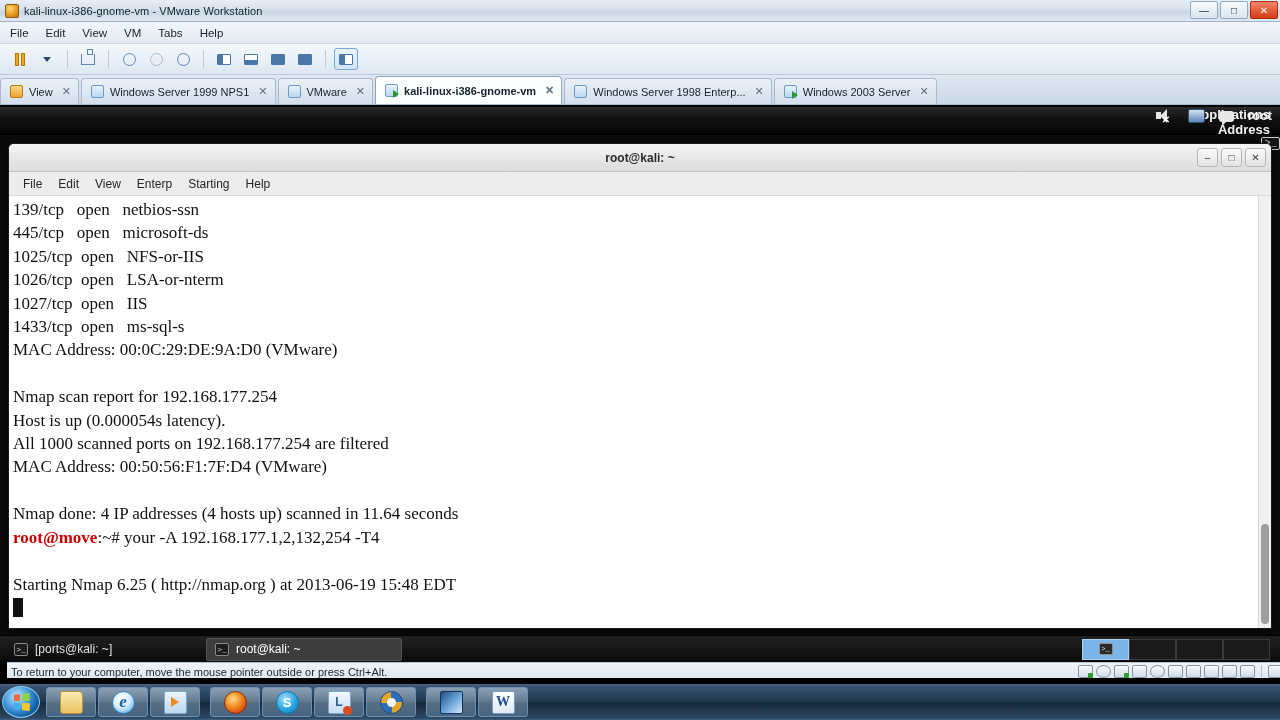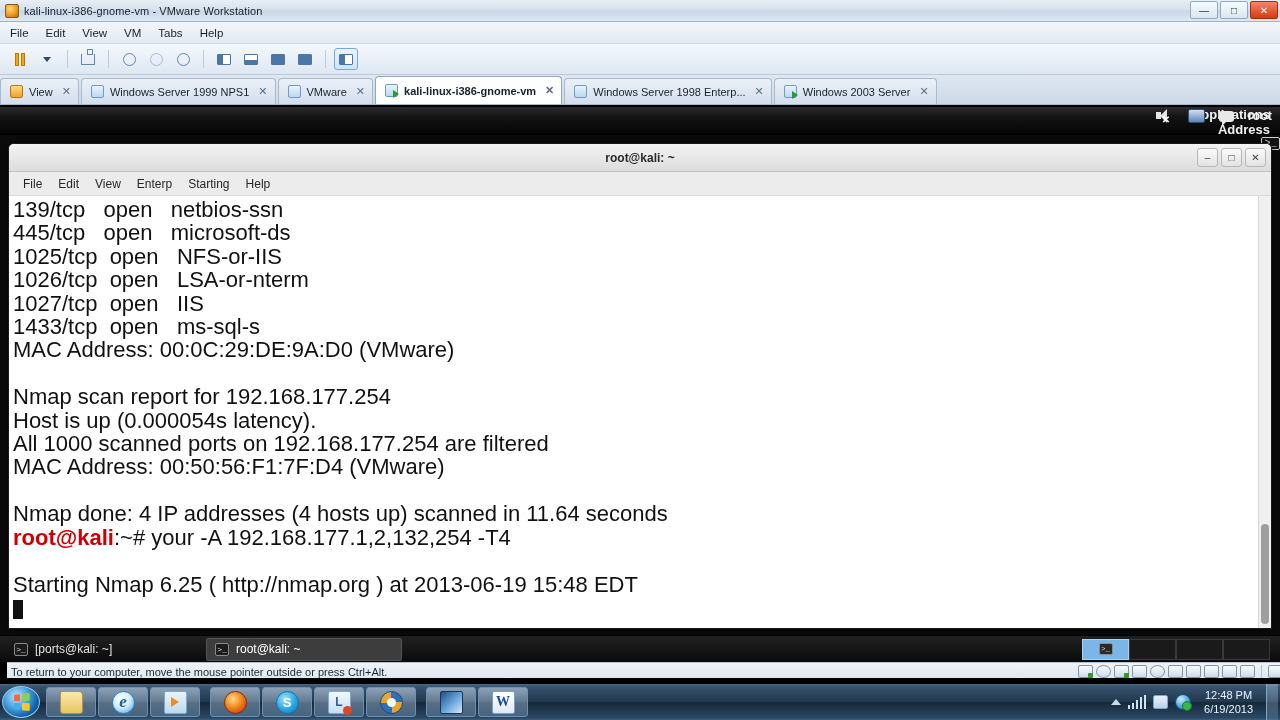--- a/index.html
+++ b/index.html
@@ -158,22 +158,22 @@
     height: 24px; flex: none; background: #ececec;
     display: flex; align-items: center; gap: 16px; padding-left: 14px;
     border-bottom: 1px solid #dadada;
   }
   .term-menu span { font-size: 12px; color: #262626; }
   .term-body {
     flex: 1; background: #ffffff; position: relative; overflow: hidden;
     padding: 2px 0 0 4px;
   }
   .term-text {
-    font-family: Liberation Sans, sans-serif;
-    font-size: 22px; line-height: 23.4px;
+    font-family: Liberation Serif, serif;
+    font-size: 17px; line-height: 23.4px;
     color: #111; white-space: pre; letter-spacing: 0px;
   }
   .term-text .prompt { color: #cc0000; font-weight: bold; }
   .cursor-block {
     display: inline-block; width: 10px; height: 19px;
     background: #111; vertical-align: -4px;
   }
   .term-scroll {
     position: absolute; right: 0; top: 0; width: 13px; height: 100%;
     background: #f0f0f0; border-left: 1px solid #d5d5d5;
@@ -425,21 +425,21 @@
 1027/tcp  open   IIS
 1433/tcp  open   ms-sql-s
 MAC Address: 00:0C:29:DE:9A:D0 (VMware)
 
 Nmap scan report for 192.168.177.254
 Host is up (0.000054s latency).
 All 1000 scanned ports on 192.168.177.254 are filtered
 MAC Address: 00:50:56:F1:7F:D4 (VMware)
 
 Nmap done: 4 IP addresses (4 hosts up) scanned in 11.64 seconds
-</span><span class="prompt">root@kali</span><span>:~# </span><span>your -A 192.168.177.1,2,132,254 -T4</span><span id="term-post">
+</span><span class="prompt">root@move</span><span>:~# </span><span>your -A 192.168.177.1,2,132,254 -T4</span><span id="term-post">
 
 Starting Nmap 6.25 ( http://nmap.org ) at 2013-06-19 15:48 EDT
 </span><span class="cursor-block"></span></div>
         <div class="term-scroll">
           <div class="term-thumb"></div>
         </div>
       </div>
     </div>
 
     <div class="g-bottom">
@@ -513,32 +513,15 @@
       <div class="tb-item pinsep">
           <span class="tb-gicon gi-vm"></span>
         </div>
       <div class="tb-item">
           <span class="tb-gicon gi-vmw"></span>
         </div>
       <div class="tb-item">
           <span class="tb-gicon gi-word">W</span>
         </div>
     </div>
-    <div class="tray">
-      <span class="tray-arrow"></span>
-      <span class="bars">
-          <i></i>
-          <i></i>
-          <i></i>
-          <i></i>
-          <i></i>
-        </span>
-      <span class="tray-vol"></span>
-      <span class="tray-globe"></span>
-      <span class="clock">
-        <div>12:48 PM</div>
-        <div>6/19/2013</div>
-      </span>
-      <span class="show-desktop"></span>
-    </div>
   </div>
 
 </div>
 
 </body></html>

